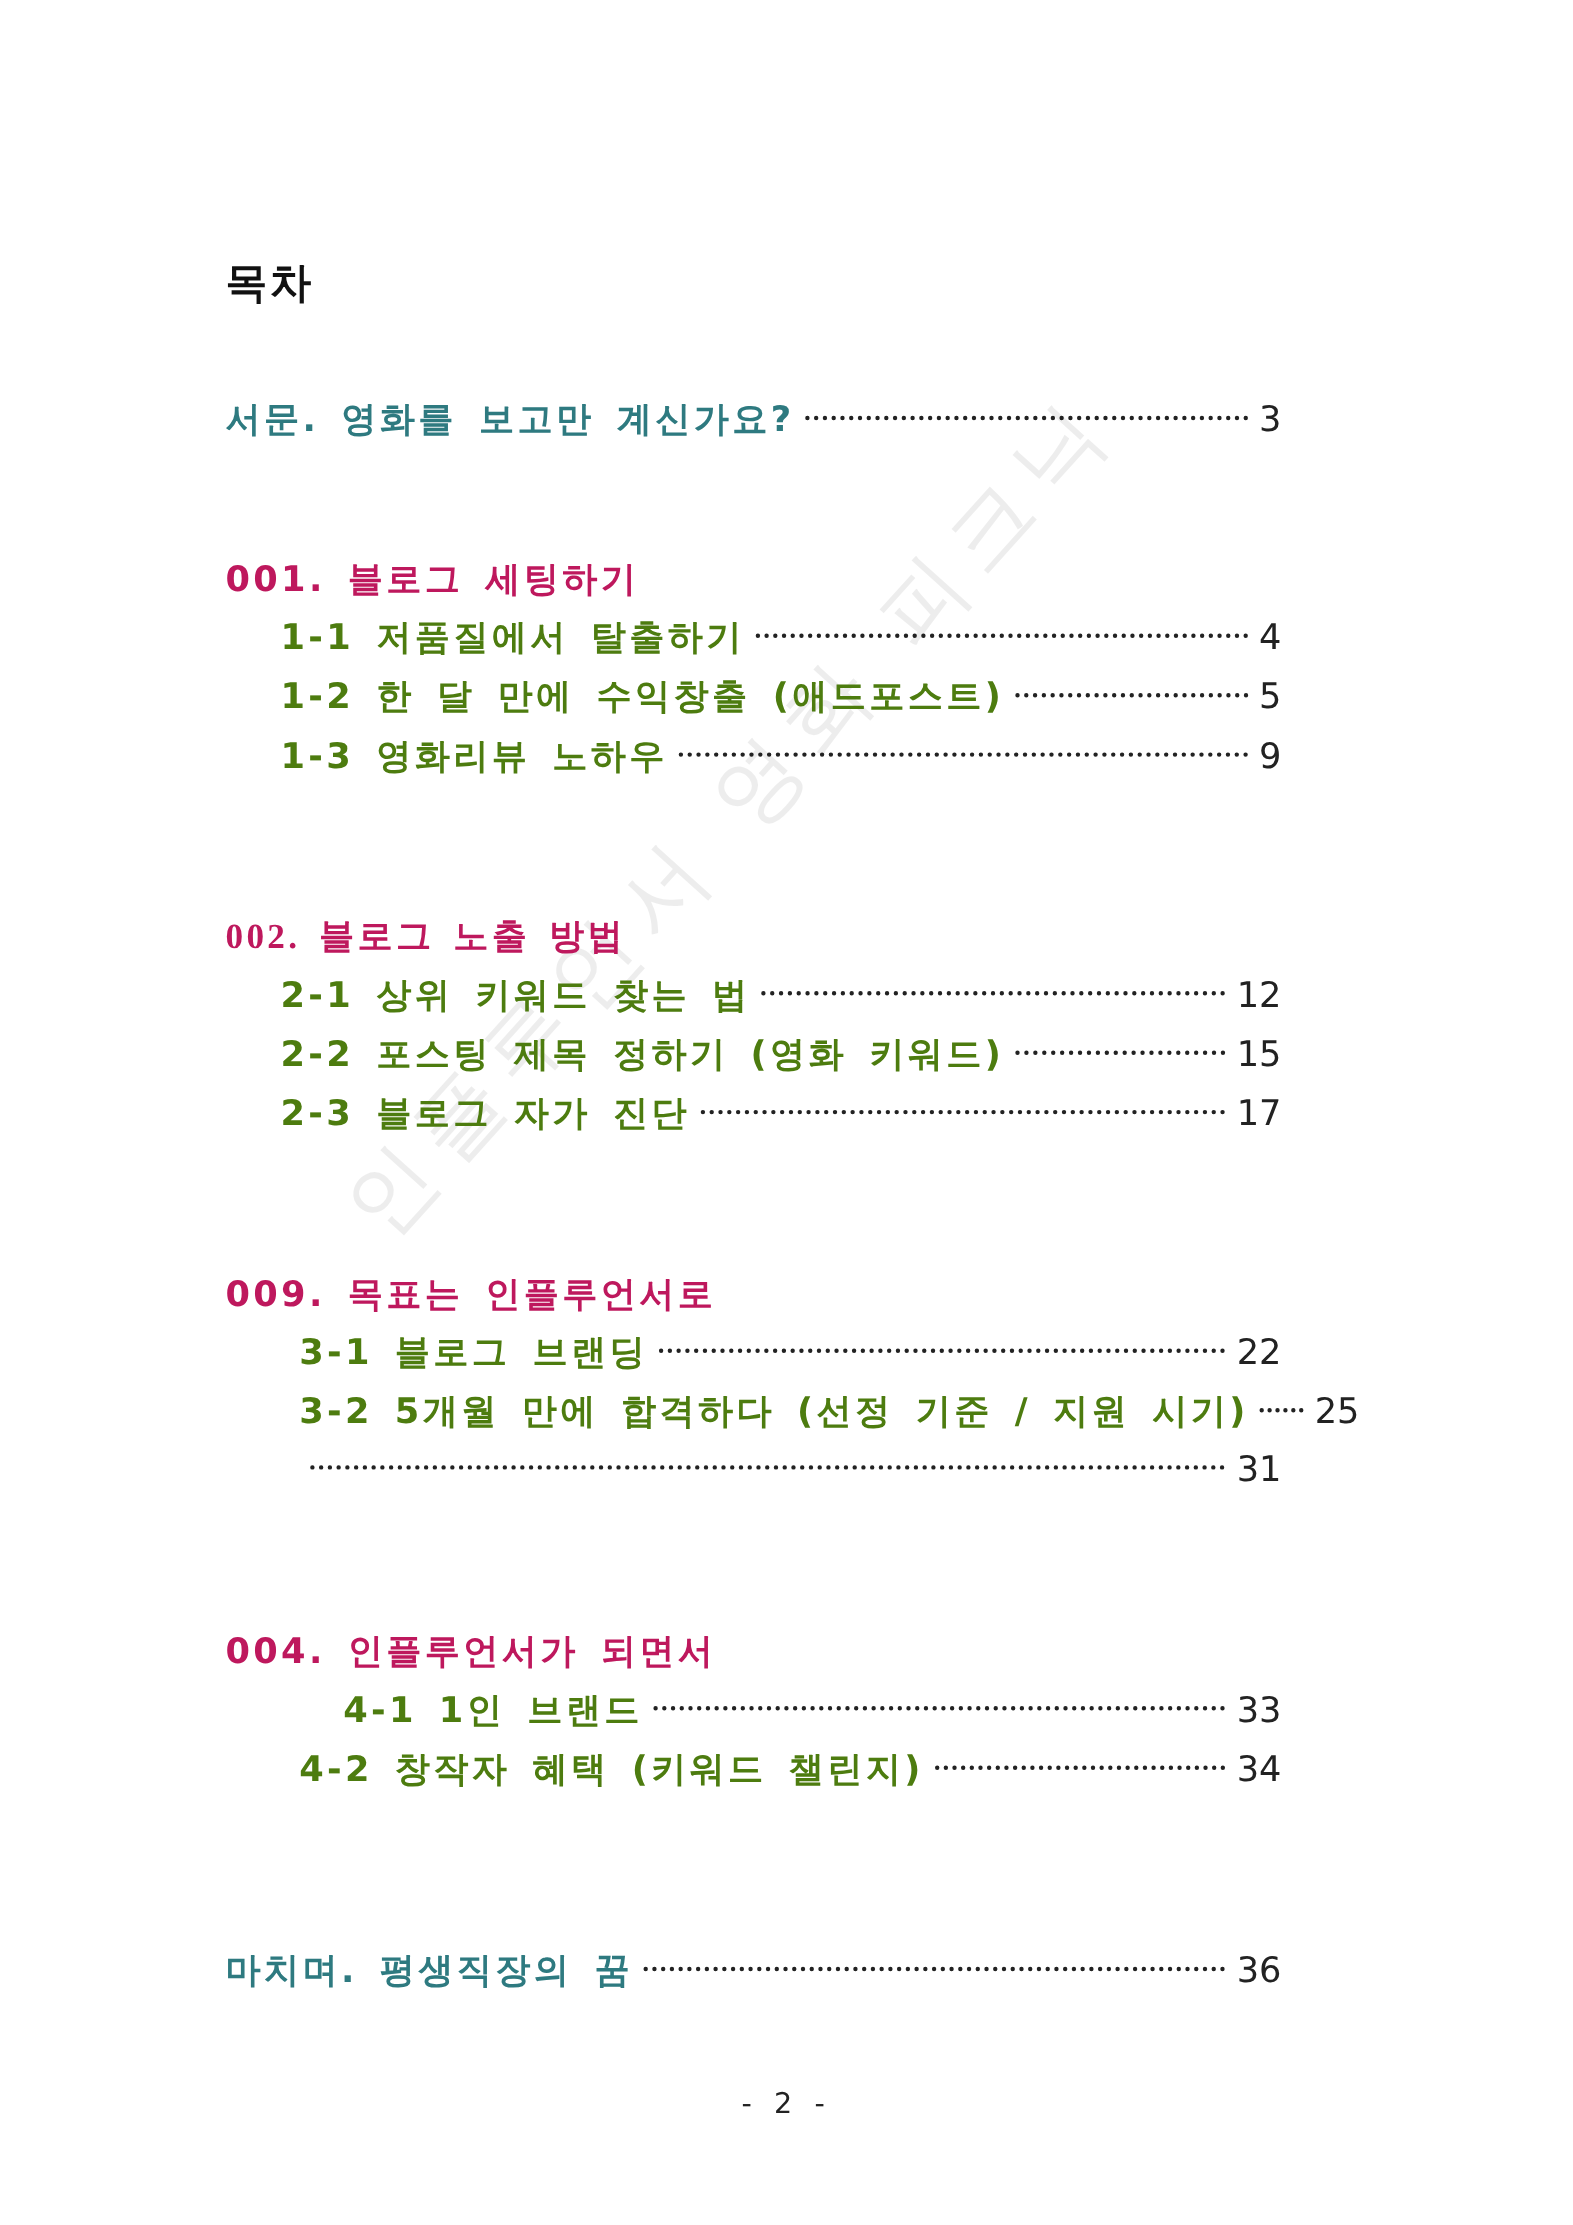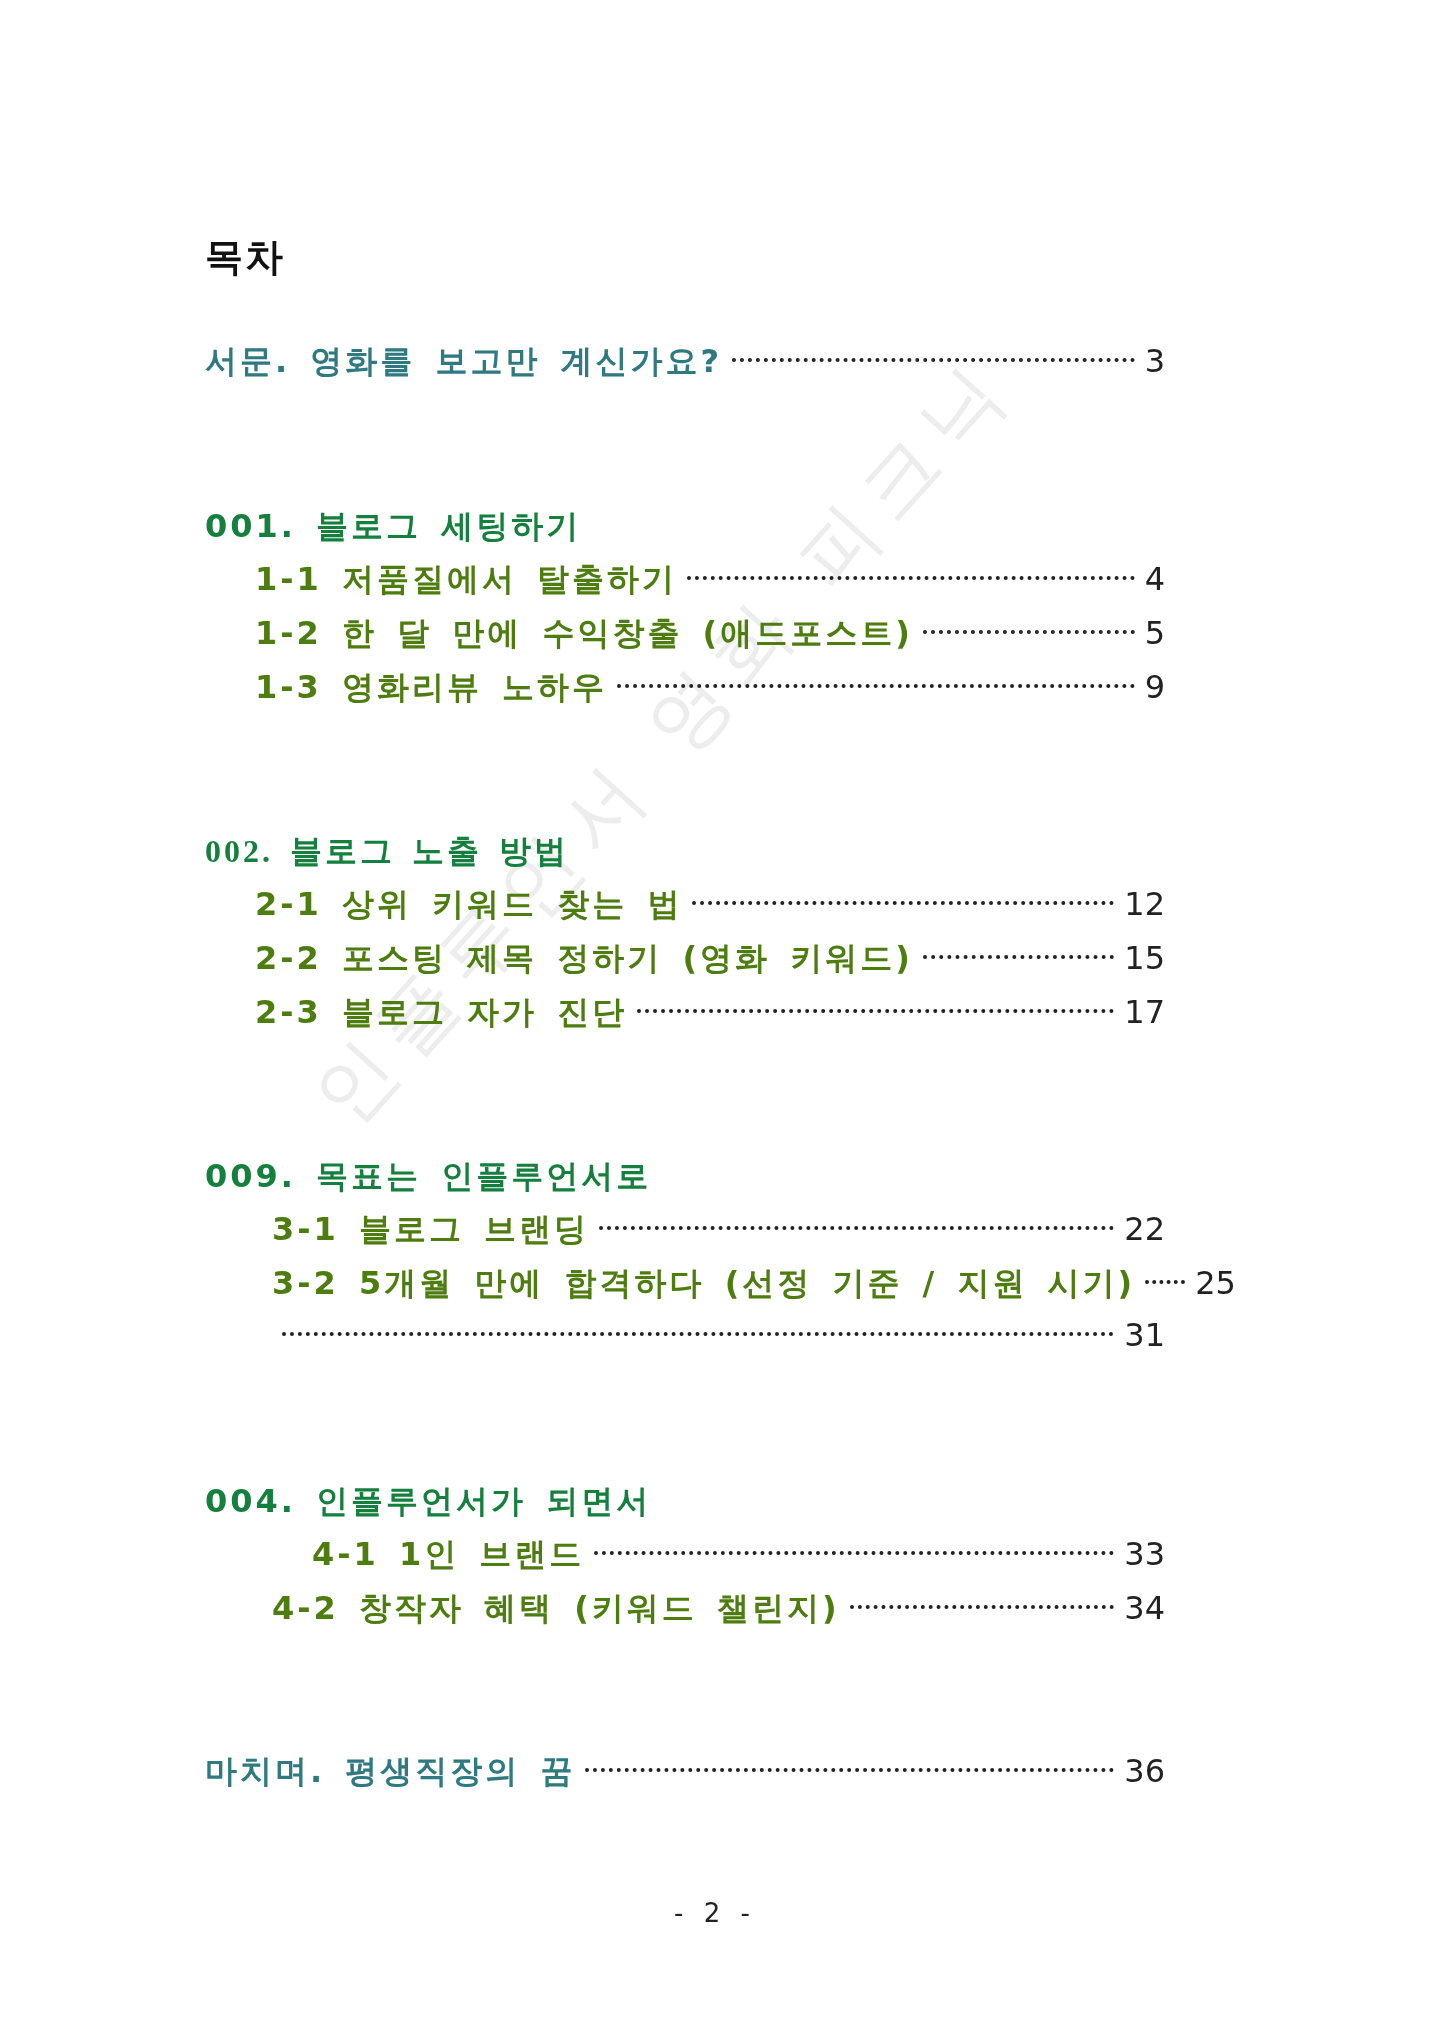--- a/index.html
+++ b/index.html
@@ -3,23 +3,23 @@
 <meta charset="utf-8">
 <style>
   html, body { margin: 0; padding: 0; background: #ffffff; }
   body { width: 1430px; height: 2023px; position: relative; overflow: hidden;
          font-family: "DejaVu Sans", "Liberation Sans", sans-serif; color: #111; }
   .page-title { position: absolute; left: 205px; top: 232px; font-size: 38px; font-weight: bold; letter-spacing: 2px; color: #111; }
   .toc-line { position: absolute; display: flex; align-items: baseline; right: 265px; white-space: nowrap; }
   .toc-line .label { font-size: 32px; font-weight: bold; letter-spacing: 3px; word-spacing: 6px; }
   .toc-line .dots { flex: 1; margin: 0 10px; border-bottom: 4px dotted #222; transform: translateY(-10px); min-width: 40px; }
   .toc-line .page { font-size: 32px; color: #222; font-weight: normal; }
-  .teal { color: #2e7a80; }
+  .teal { color: #2e7a80; margin-top: 20px; }
   .black { color: #4d7c0f; text-align: center; }
-  .section-head { position: absolute; left: 205px; font-size: 32px; font-weight: bold; letter-spacing: 3px; word-spacing: 6px; color: #15803d; }
+  .section-head { position: absolute; left: 205px; font-size: 32px; font-weight: bold; letter-spacing: 3px; word-spacing: 6px; color: #be185d; }
   .footer { position: absolute; left: 0; right: 0; top: 1898px; text-align: center; font-size: 26px; color: #222; letter-spacing: 6px; }
   .watermark { position: absolute; left: 330px; top: 1060px; font-size: 78px; color: rgba(0,0,0,0.07);
                transform: rotate(-48deg); transform-origin: left center; white-space: nowrap; letter-spacing: 14px;
                font-family: "DejaVu Sans", sans-serif; pointer-events: none; }
 </style>
 </head>
 <body>
 
 <div class="watermark">인플루언서 영화 피크닉</div>
 

